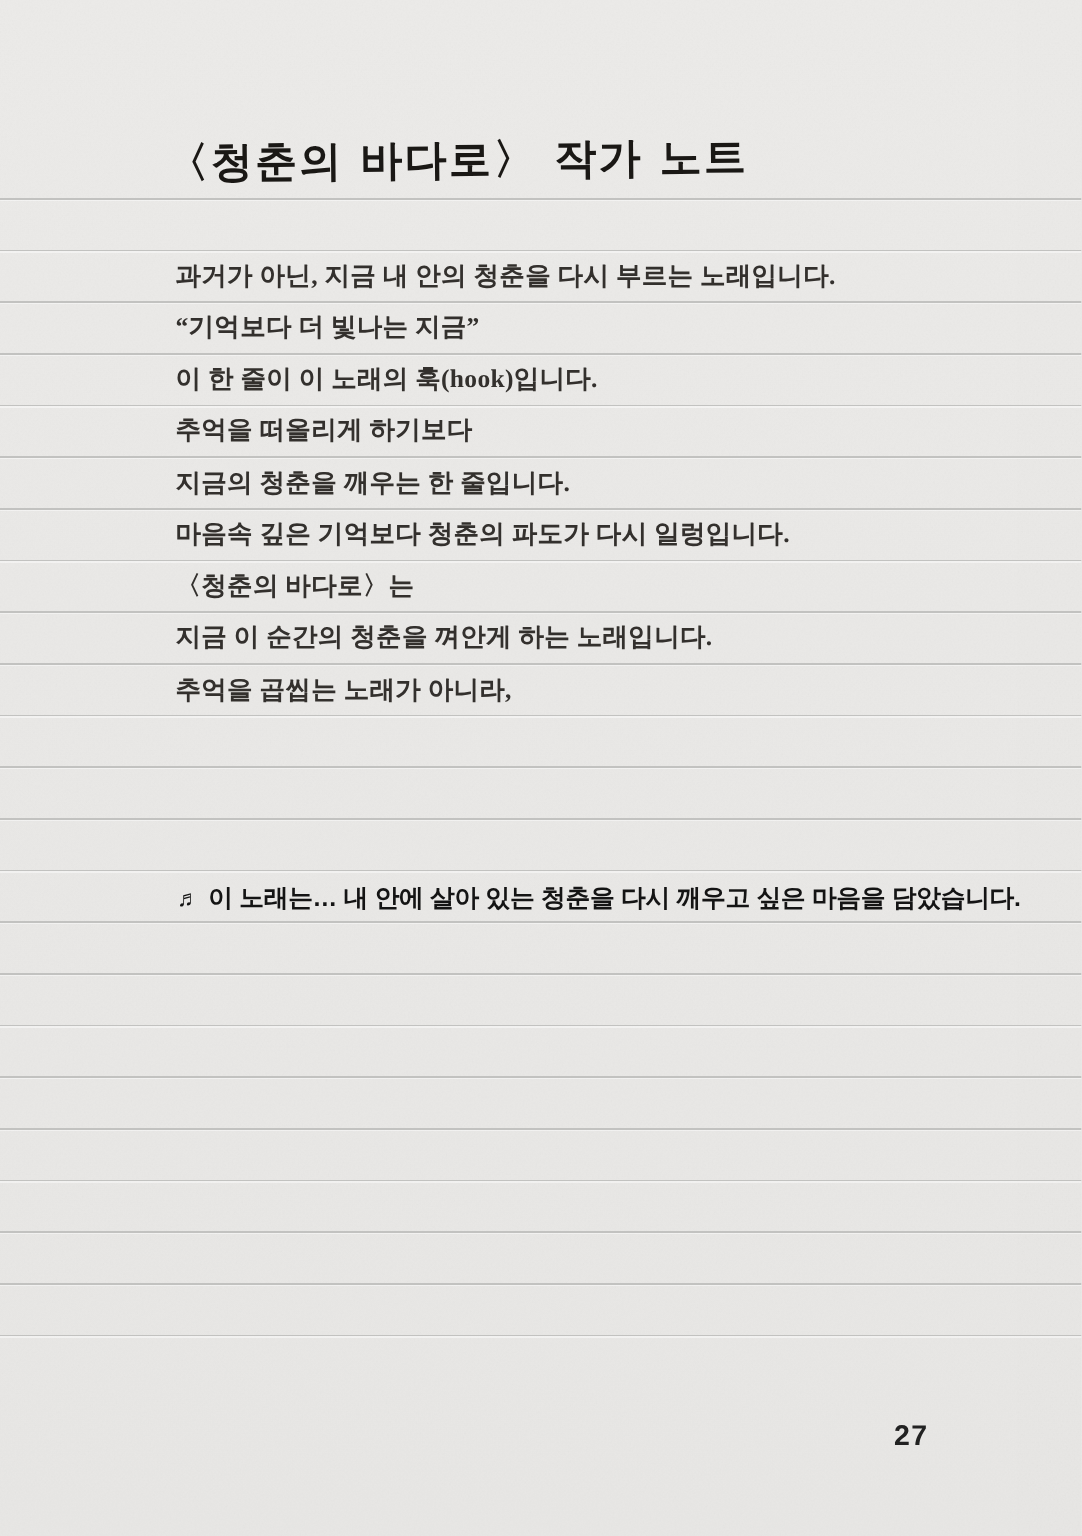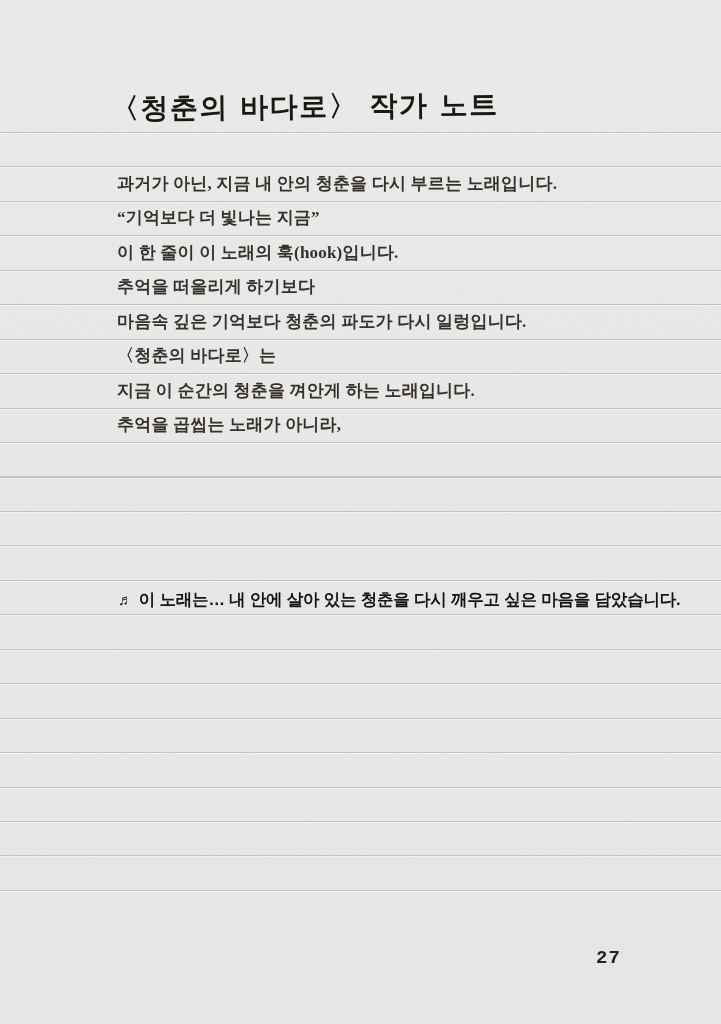--- a/index.html
+++ b/index.html
@@ -71,21 +71,21 @@
     white-space:nowrap;
   }
   .footer-note .music-icon{
     font-weight:400;
     font-size:15px;
     margin-right:6px;
   }
   .page-number{
     position:absolute;
     top:947px;left:596px;
-    font-family:Liberation Mono, monospace;
+    font-family:Liberation Sans, sans-serif;
     font-weight:700;
     font-size:19px;
     color:#222;
     letter-spacing:1px;
   }
 </style>
 </head>
 <body>
 
 <div class="page">
@@ -103,20 +103,21 @@
 
   <div class="rules"></div>
 
   <h1 class="title">〈청춘의 바다로〉 작가 노트</h1>
 
   <div class="body-text">
     <p>과거가 아닌, 지금 내 안의 청춘을 다시 부르는 노래입니다.</p>
     <p>“기억보다 더 빛나는 지금”</p>
     <p>이 한 줄이 이 노래의 훅(hook)입니다.</p>
     <p>추억을 떠올리게 하기보다</p>
+    <p>지금의 청춘을 깨우는 한 줄입니다.</p>
     <p>마음속 깊은 기억보다 청춘의 파도가 다시 일렁입니다.</p>
     <p>〈청춘의 바다로〉는</p>
     <p>지금 이 순간의 청춘을 껴안게 하는 노래입니다.</p>
     <p>추억을 곱씹는 노래가 아니라,</p>
   </div>
 
   <div class="footer-note">
     <span class="music-icon">♬</span><span>이 노래는… 내 안에 살아 있는 청춘을 다시 깨우고 싶은 마음을 담았습니다.</span>
   </div>
 

